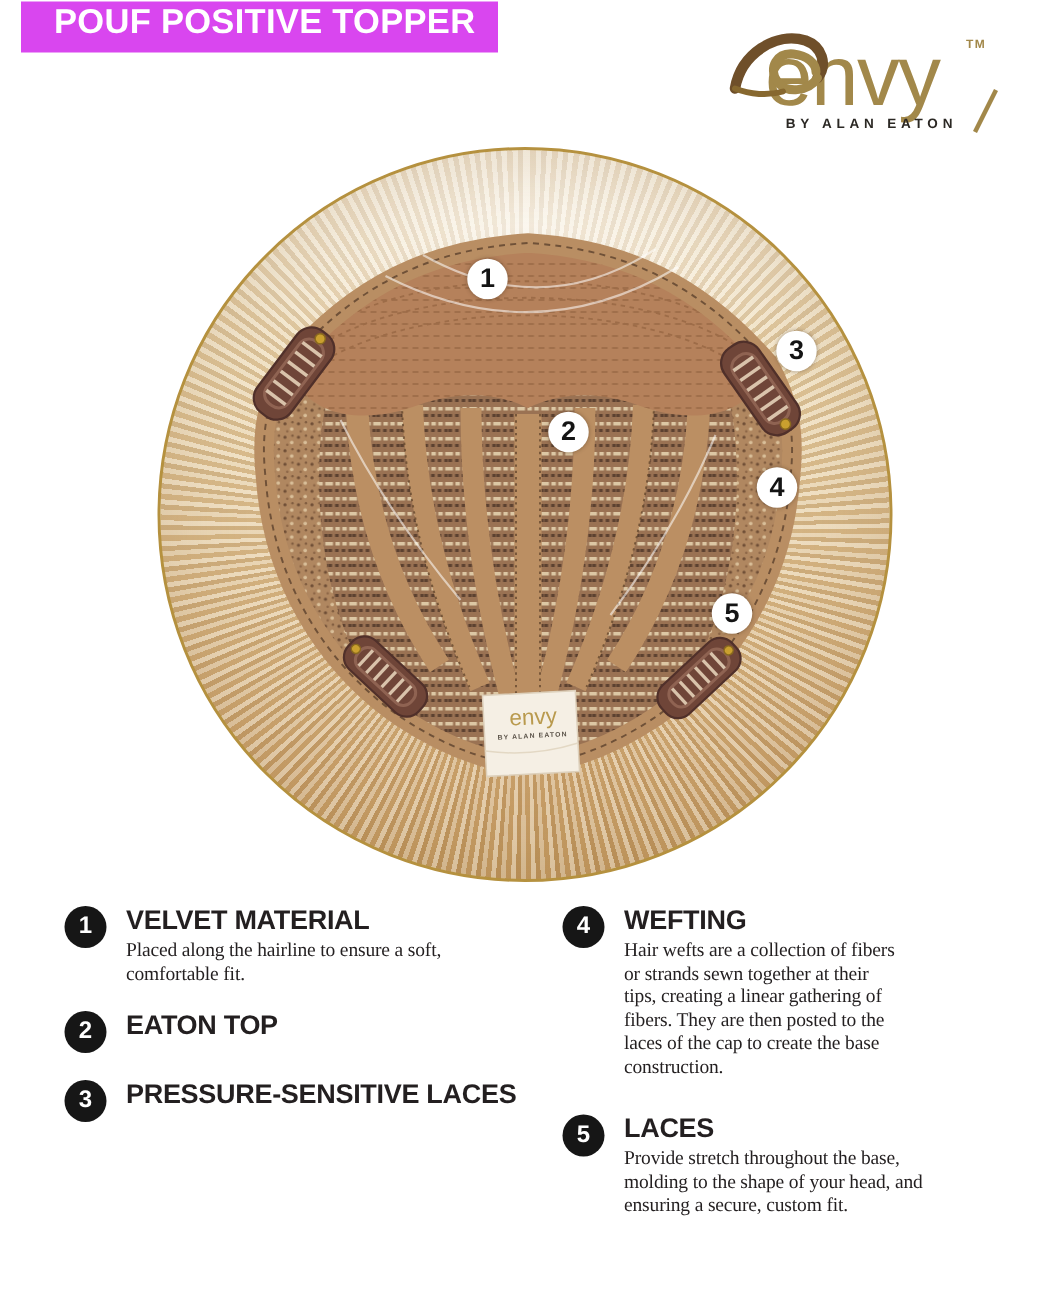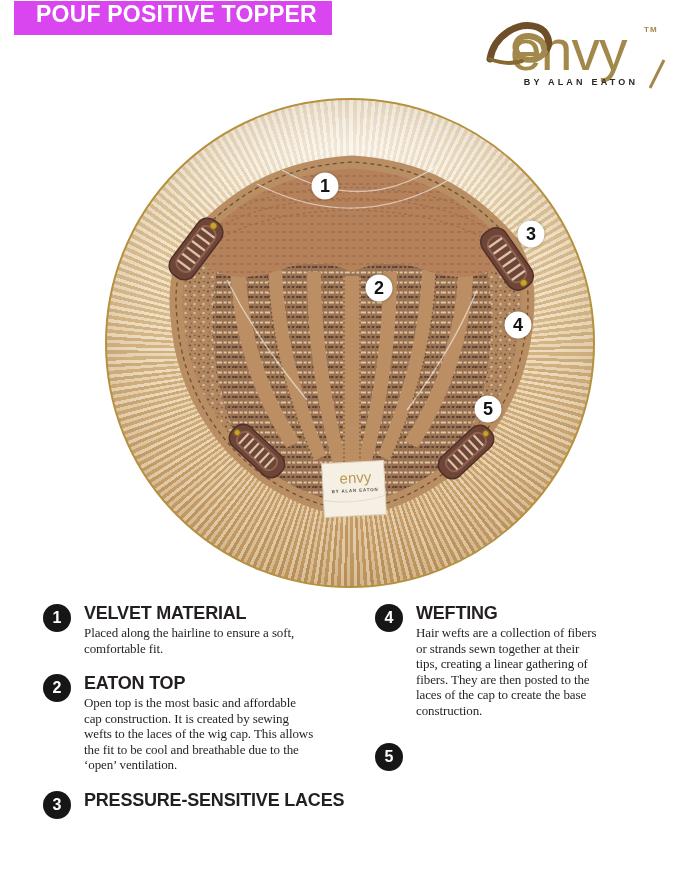--- a/index.html
+++ b/index.html
@@ -230,25 +230,20 @@
     <div class="ftxt">
       <div class="fhead">VELVET MATERIAL</div>
       <div class="fbody">Placed along the hairline to ensure a soft,
 comfortable fit.</div>
     </div>
   </div>
   <div class="feat">
     <div class="fnum">2</div>
     <div class="ftxt">
       <div class="fhead">EATON TOP</div>
-      <div class="fbody">Open top is the most basic and affordable
-cap construction. It is created by sewing
-wefts to the laces of the wig cap. This allows
-the fit to be cool and breathable due to the
-‘open’ ventilation.</div>
     </div>
   </div>
   <div class="feat">
     <div class="fnum">3</div>
     <div class="ftxt">
       <div class="fhead">PRESSURE-SENSITIVE LACES</div>
     </div>
   </div>
 </div>
 
@@ -260,14 +255,20 @@
       <div class="fbody">Hair wefts are a collection of fibers
 or strands sewn together at their
 tips, creating a linear gathering of
 fibers. They are then posted to the
 laces of the cap to create the base
 construction.</div>
     </div>
   </div>
   <div class="feat">
     <div class="fnum">5</div>
+    <div class="ftxt">
+      <div class="fhead">LACES</div>
+      <div class="fbody">Provide stretch throughout the base,
+molding to the shape of your head, and
+ensuring a secure, custom fit.</div>
+    </div>
   </div>
 </div>
 
 </body></html>

